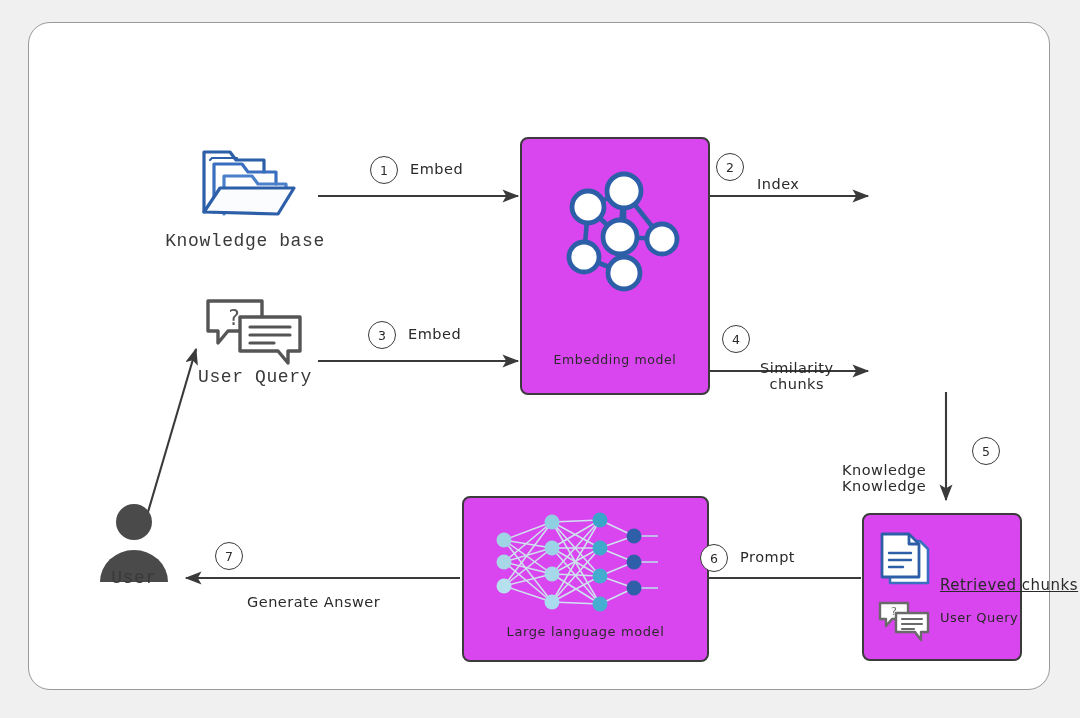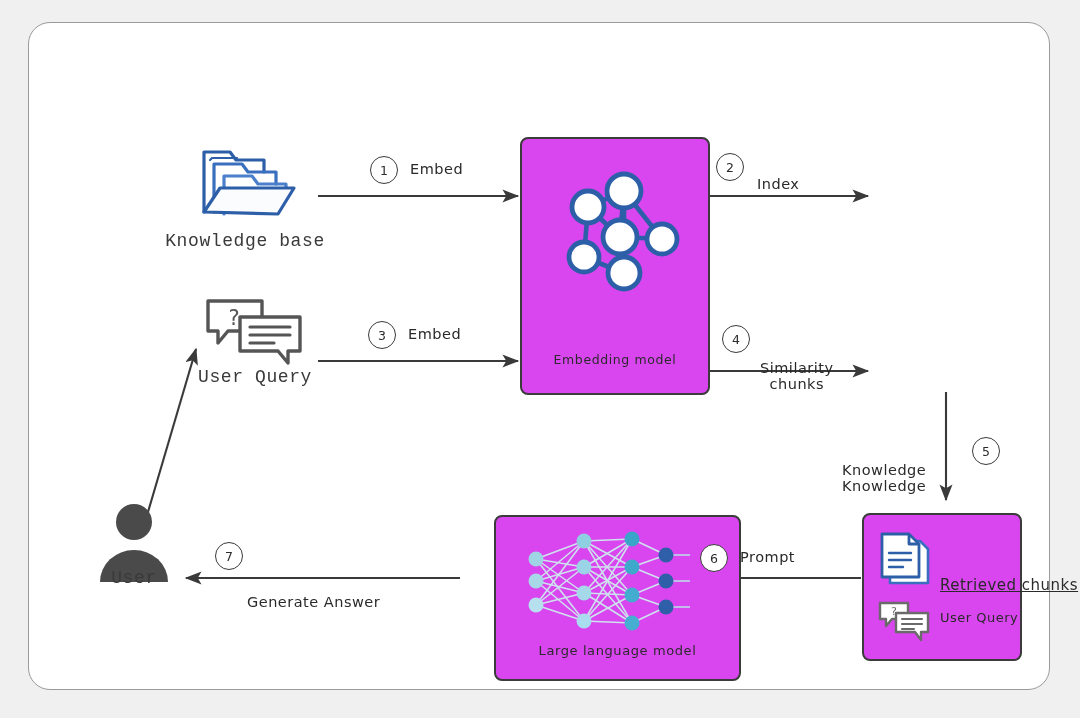--- a/index.html
+++ b/index.html
@@ -212,21 +212,21 @@
         <g stroke="#6a6a6a" stroke-width="2.1" stroke-linecap="round">
           <line x1="26" y1="20" x2="46" y2="20"></line>
           <line x1="26" y1="25" x2="46" y2="25"></line>
           <line x1="26" y1="30" x2="38" y2="30"></line>
         </g>
       </svg>
     </div>
     <div class="edge-label" style="left:76px; top:96px; font-size:13px;">User Query</div>
   </div>
 
-  <div class="node-box" style="left:462px; top:515px; width:247px; height:166px;margin-left:32px;">
+  <div class="node-box" style="left:462px; top:496px; width:247px; height:166px;">
     <div class="ico" style="left:18px; top:12px; width:178px; height:106px;">
       <svg width="178" height="106" viewBox="0 0 178 106">
         <g stroke="#cfe3ef" stroke-width="1.5" fill="none">
           <line x1="22" y1="30" x2="70" y2="12"></line>
           <line x1="22" y1="30" x2="70" y2="38"></line>
           <line x1="22" y1="30" x2="70" y2="64"></line>
           <line x1="22" y1="30" x2="70" y2="92"></line>
           <line x1="22" y1="52" x2="70" y2="12"></line>
           <line x1="22" y1="52" x2="70" y2="38"></line>
           <line x1="22" y1="52" x2="70" y2="64"></line>

